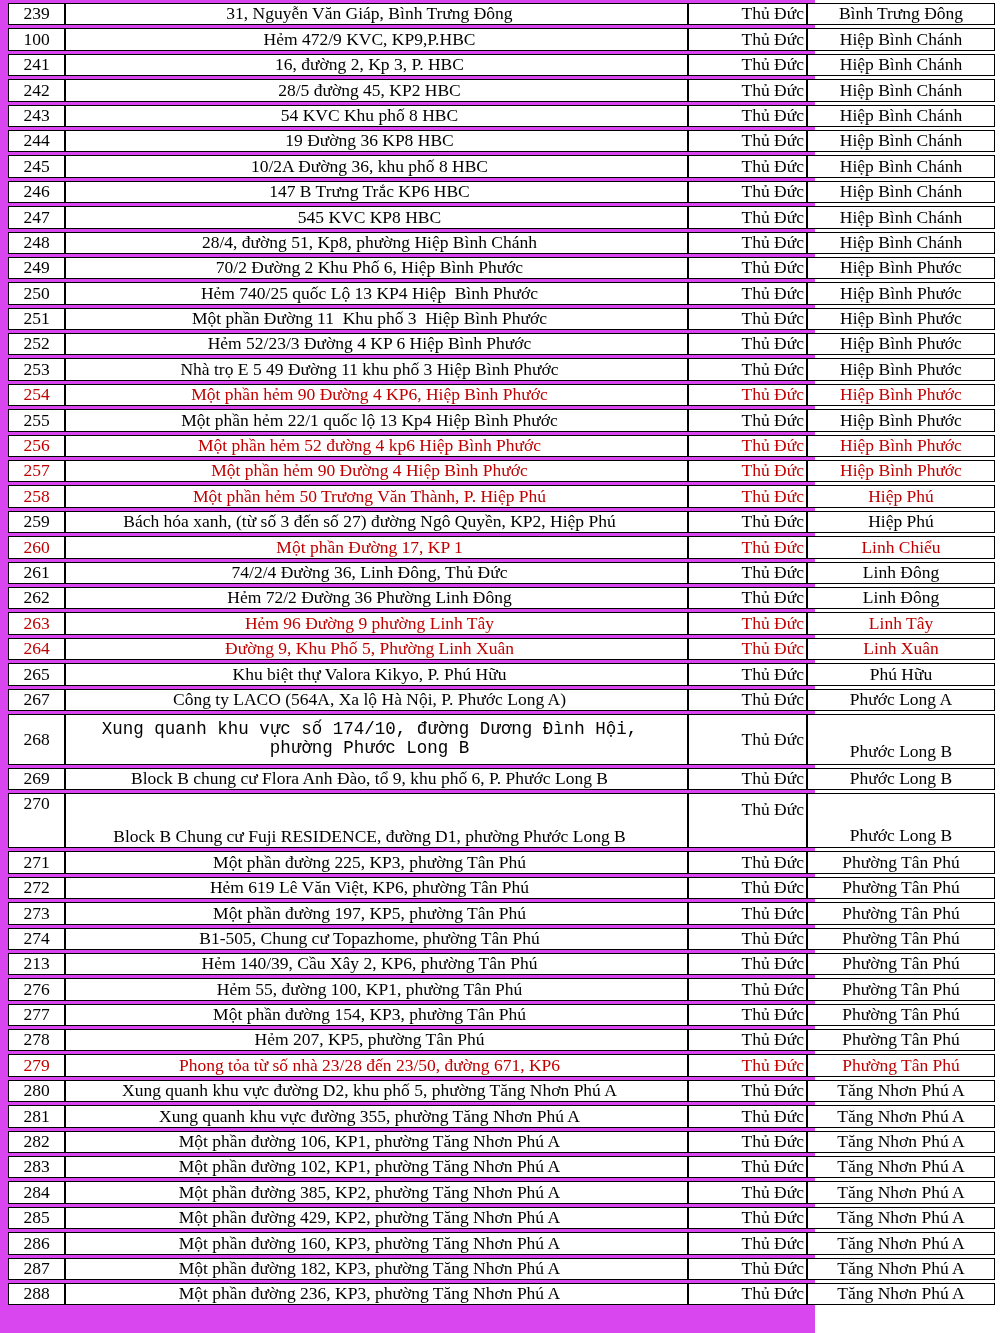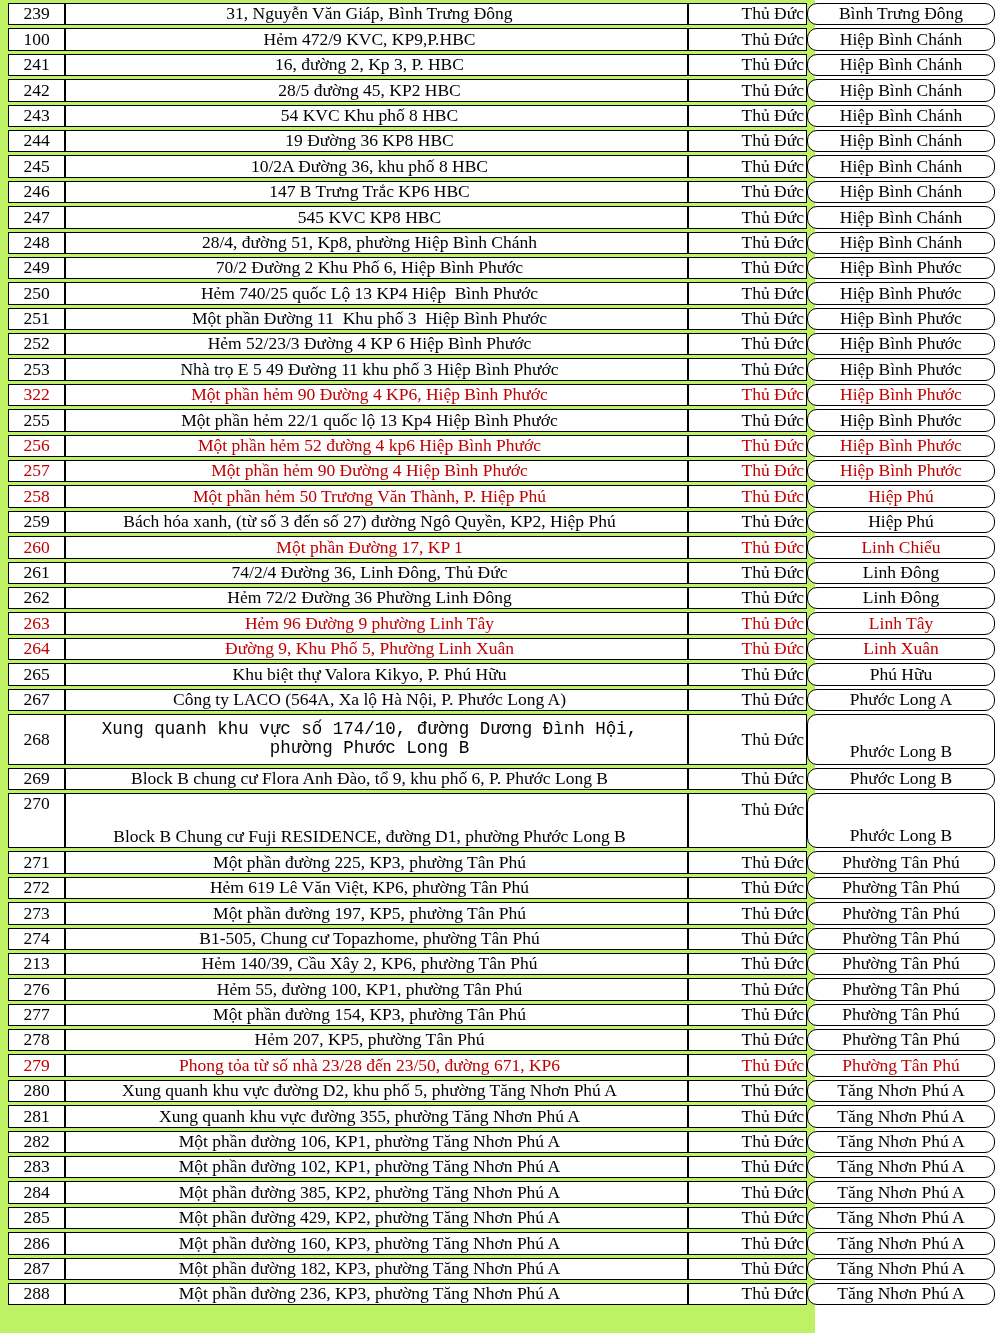--- a/index.html
+++ b/index.html
@@ -8,21 +8,21 @@
     background: #ffffff;
     width: 1000px;
     height: 1333px;
     overflow: hidden;
     font-family: "Liberation Serif", "DejaVu Serif", serif;
   }
   .page {
     position: relative;
     width: 815px;
     height: 1333px;
-    background: #bef264;
+    background: #d946ef;
   }
   table.locations {
     position: absolute;
     left: 8px;
     top: 0px;
     width: 987px;
     border-collapse: separate;
     border-spacing: 0 3px;
     table-layout: fixed;
   }
@@ -36,21 +36,21 @@
     background: #ffffff;
   }
   col.c-num  { width: 57px;  }
   col.c-addr { width: 623px; }
   col.c-dist { width: 119px; }
   col.c-ward { width: 188px; }
 
   td.num  { text-align: center; padding: 0 2px; }
   td.addr { text-align: center; padding: 0 19px 0 5px; white-space: pre-wrap; }
   td.dist { text-align: right; padding: 0 2px; }
-  td.ward { text-align: center; padding: 0 2px; border-radius: 10px; }
+  td.ward { text-align: center; padding: 0 2px; }
 
   tr.r-normal td { height: 20.4px; }
   tr.r-tall td   { height: 47px; }
 
   tr.red td { color: #C00000; }
 
   
   tr.v-tall-a td.ward { vertical-align: bottom; padding-bottom: 2px; }
   tr.v-tall-a td.addr { vertical-align: middle; font-family: Liberation Mono, monospace; }
 
@@ -156,21 +156,21 @@
           <td class="dist">Thủ Đức</td>
           <td class="ward">Hiệp Bình Phước</td>
         </tr>
         <tr class="r-normal">
           <td class="num">253</td>
           <td class="addr">Nhà trọ E 5 49 Đường 11 khu phố 3 Hiệp Bình Phước</td>
           <td class="dist">Thủ Đức</td>
           <td class="ward">Hiệp Bình Phước</td>
         </tr>
         <tr class="r-normal red">
-          <td class="num">322</td>
+          <td class="num">254</td>
           <td class="addr">Một phần hẻm 90 Đường 4 KP6, Hiệp Bình Phước</td>
           <td class="dist">Thủ Đức</td>
           <td class="ward">Hiệp Bình Phước</td>
         </tr>
         <tr class="r-normal">
           <td class="num">255</td>
           <td class="addr">Một phần hẻm 22/1 quốc lộ 13 Kp4 Hiệp Bình Phước</td>
           <td class="dist">Thủ Đức</td>
           <td class="ward">Hiệp Bình Phước</td>
         </tr>

